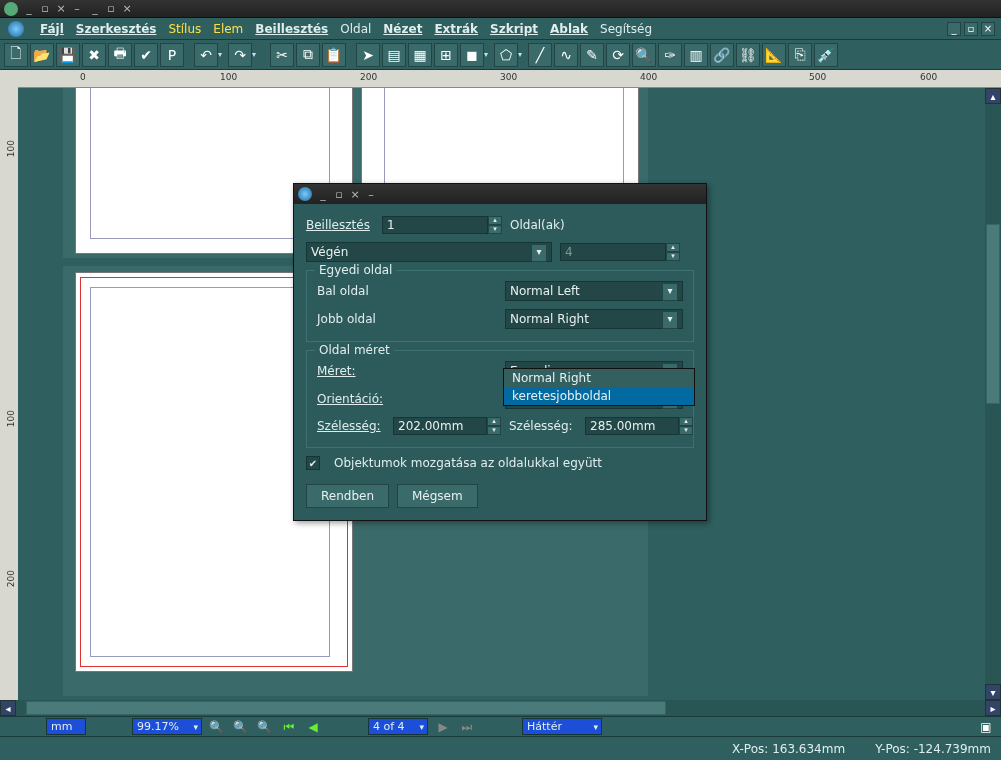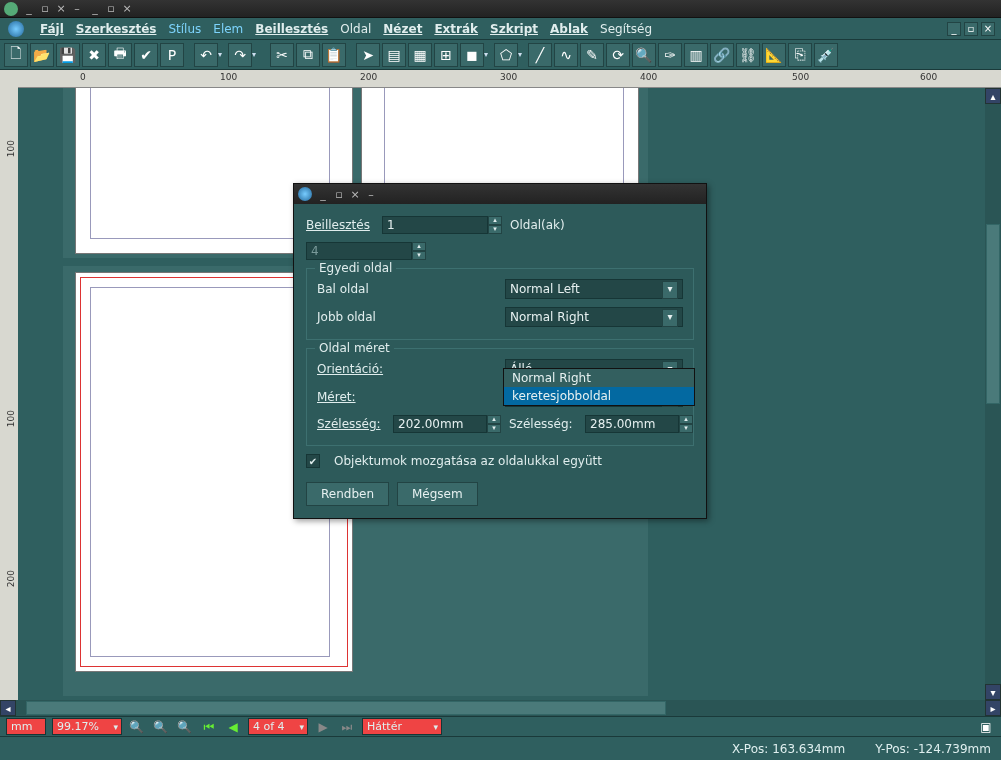--- a/index.html
+++ b/index.html
@@ -9,21 +9,21 @@
 .titlebar { height: 18px; background: linear-gradient(#333, #222); display: flex; align-items: center; padding: 0 4px; border-bottom: 1px solid #111; }
 .titlebar .wmicon { width: 14px; height: 14px; background: #5a7; border-radius: 50%; margin-right: 4px; }
 .titlebar .wmbtn { width: 14px; height: 14px; margin-right: 2px; display: inline-flex; align-items: center; justify-content: center; color: #bbb; font-size: 11px; }
 .titlebar .title { flex: 1; text-align: center; color: #ddd; font-size: 11px; }
 .titlebar .rbtn { width: 14px; height: 14px; margin-left: 2px; color: #bbb; font-size: 11px; display: inline-flex; align-items: center; justify-content: center; }
 
 
 .menubar { height: 22px; background: #2f5f5f; display: flex; align-items: center; padding: 0 8px; gap: 12px; border-bottom: 1px solid #1a3a3a; position: relative; }
 .menubar .logo { width: 16px; height: 16px; background: radial-gradient(#7cf, #269); border-radius: 50%; margin-right: 4px; }
 .menubar .menuitem { color: #e0eded; font-size: 12px; cursor: default; }
-.menubar .menuitem.dis { color: #7dd3fc; }
+.menubar .menuitem.dis { color: #fde047; }
 .menubar .u { text-decoration: underline; font-weight: bold; }
 .menubar .mdi { position: absolute; right: 6px; display: flex; gap: 3px; }
 .menubar .mdi span { width: 14px; height: 14px; background: #3a6a6a; border: 1px solid #244; display: inline-flex; align-items: center; justify-content: center; font-size: 10px; }
 
 
 .toolbar { height: 30px; background: #2f5f5f; display: flex; align-items: center; padding: 0 4px; gap: 2px; border-bottom: 1px solid #1a3a3a; }
 .toolbar .btn { width: 24px; height: 24px; background: #3a6a6a; border: 1px solid #244; display: inline-flex; align-items: center; justify-content: center; font-size: 14px; }
 .toolbar .sep { width: 6px; }
 .toolbar .drop { width: 8px; font-size: 8px; color: #cde; margin-left: -2px; }
 
@@ -44,21 +44,21 @@
 .hscroll { height: 16px; background: #3a6a6a; display: flex; position: absolute; left: 0; right: 0; bottom: 44px; }
 .hscroll .arrow, .vscroll .arrow { width: 16px; height: 16px; background: #346; border: 1px solid #233; display: inline-flex; align-items: center; justify-content: center; font-size: 10px; }
 .hscroll .track { flex: 1; background: #2a5555; position: relative; }
 .hscroll .thumb { position: absolute; height: 14px; top: 1px; background: #4a7a7a; border: 1px solid #366; }
 .vscroll { width: 16px; background: #3a6a6a; position: absolute; right: 0; top: 88px; bottom: 60px; display: flex; flex-direction: column; }
 .vscroll .track { flex: 1; background: #2a5555; position: relative; }
 .vscroll .thumb { position: absolute; width: 14px; left: 1px; background: #4a7a7a; border: 1px solid #366; }
 
 
 .zoombar { position: absolute; left: 0; right: 0; bottom: 24px; height: 20px; background: #2f5f5f; display: flex; align-items: center; padding: 0 6px; gap: 6px; border-top: 1px solid #1a3a3a; }
-.zoombar .field { background: #ef4444; border: 1px solid #163636; padding: 1px 20px 1px 4px; color: #dfefef; font-size: 11px; position: relative; height: 17px; line-height: 14px; }
+.zoombar .field { background: #1d4ed8; border: 1px solid #163636; padding: 1px 20px 1px 4px; color: #dfefef; font-size: 11px; position: relative; height: 17px; line-height: 14px; margin-left: 40px; }
 .zoombar .field::after { content: "▾"; position: absolute; right: 3px; font-size: 9px; }
 .zoombar .ibtn { width: 18px; height: 18px; display: inline-flex; align-items: center; justify-content: center; }
 .zoombar .layersel { width: 80px; }
 
 .statusbar { position: absolute; left: 0; right: 0; bottom: 0; height: 24px; background: #2f5f5f; display: flex; align-items: center; justify-content: flex-end; padding: 0 10px; gap: 30px; border-top: 1px solid #1a3a3a; color: #dfefef; font-size: 12px; }
 
 
 .dialog { position: absolute; left: 293px; top: 183px; width: 414px; background: #2d5a5a; border: 1px solid #111; box-shadow: 2px 2px 6px rgba(0,0,0,.4); }
 .dlg-titlebar { height: 20px; background: linear-gradient(#333, #222); display: flex; align-items: center; padding: 0 4px; }
 .dlg-titlebar .icon { width: 14px; height: 14px; background: radial-gradient(#7cf,#269); border-radius: 50%; margin-right: 4px; }
@@ -167,21 +167,21 @@
     <div class="lbl" style="top:340px">100</div>
     <div class="lbl" style="top:500px">200</div>
   </div>
   <div class="canvas-col">
     <div class="hruler">
       <span class="lbl" style="left:62px">0</span>
       <span class="lbl" style="left:202px">100</span>
       <span class="lbl" style="left:342px">200</span>
       <span class="lbl" style="left:482px">300</span>
       <span class="lbl" style="left:622px">400</span>
-      <span class="lbl" style="left:774px">500</span>
+      <span class="lbl" style="left:791px">500</span>
       <span class="lbl" style="left:902px">600</span>
     </div>
     <div class="canvas">
       <div class="spread" style="left:45px; top:0; width:585px; height:170px;">
         <div class="page" style="left:12px; top:-220px; width:278px; height:386px;">
           <div class="margin" style="left:14px; top:14px; right:22px; bottom:14px;"></div>
         </div>
         <div class="page" style="left:298px; top:-220px; width:278px; height:386px;">
           <div class="margin" style="left:22px; top:14px; right:14px; bottom:14px;"></div>
         </div>
@@ -247,20 +247,23 @@
       <div class="spin">
         <input value="1" style="">
         <div class="arrows">
             <span>▴</span>
             <span>▾</span>
           </div>
       </div>
       <span>Oldal(ak)</span>
     </div>
     <div class="dlg-row">
+      <div class="combo wide">
+          <span>Végén</span>
+        </div>
       <div class="spin">
         <input class="dis" disabled="" style="width: 106px; color: rgb(122, 154, 154);" value="4">
         <div class="arrows">
             <span>▴</span>
             <span>▾</span>
           </div>
       </div>
     </div>
 
     <div class="fieldset">
@@ -275,29 +278,29 @@
         <label style="min-width:180px">Jobb oldal</label>
         <div class="combo med">
             <span>Normal Right</span>
           </div>
       </div>
     </div>
 
     <div class="fieldset">
       <span class="legend">Oldal méret</span>
       <div class="dlg-row">
+        <label style="min-width:180px"><span class="u">Méret:</span></label>
+        <div class="combo med">
+            <span>Egyedi</span>
+          </div>
+      </div>
+      <div class="dlg-row">
         <label style="min-width:180px"><span class="u">Orientáció:</span></label>
         <div class="combo med">
             <span>Álló</span>
-          </div>
-      </div>
-      <div class="dlg-row">
-        <label style="min-width:180px"><span class="u">Méret:</span></label>
-        <div class="combo med">
-            <span>Egyedi</span>
           </div>
       </div>
       <div class="dlg-row">
         <label><span class="u">Szélesség:</span></label>
         <div class="spin">
           <input style="width: 94px;" value="202.00mm">
           <div class="arrows">
               <span>▴</span>
               <span>▾</span>
             </div>

